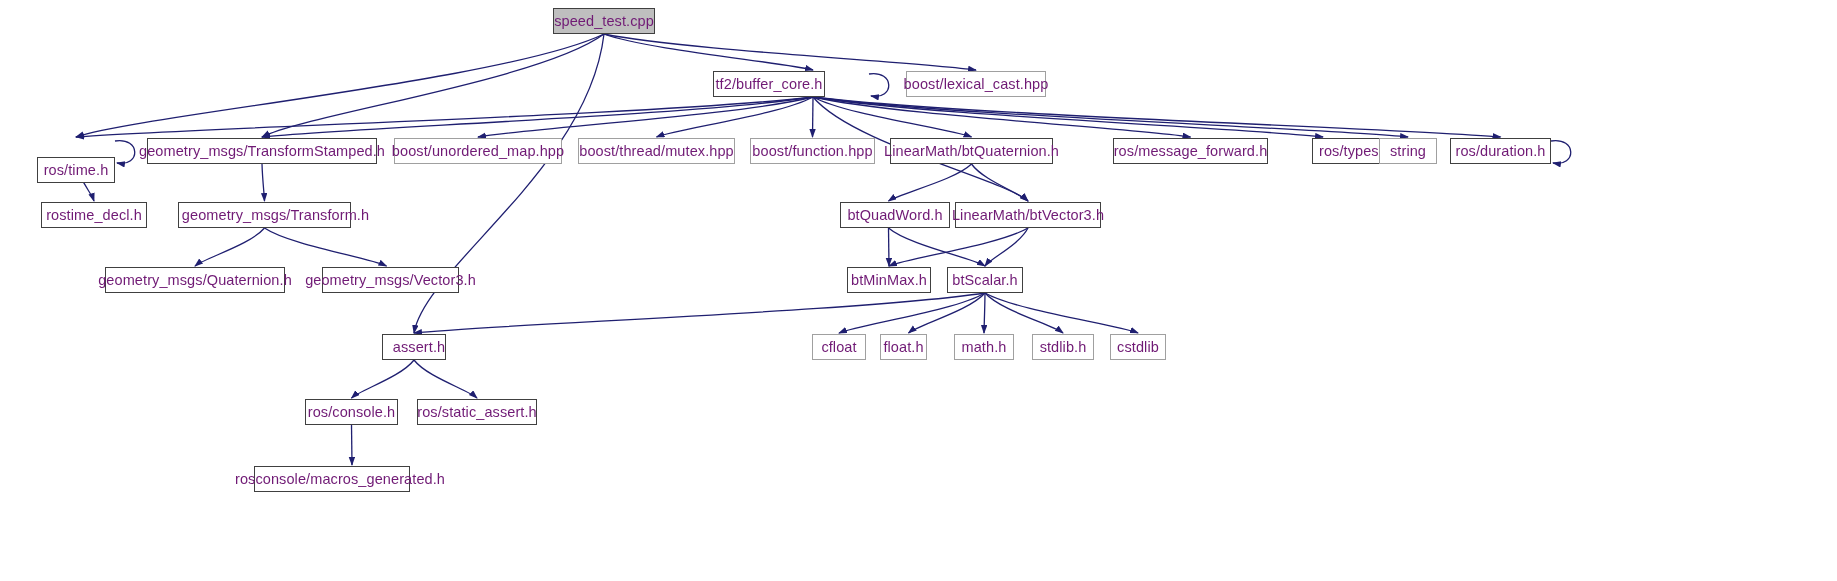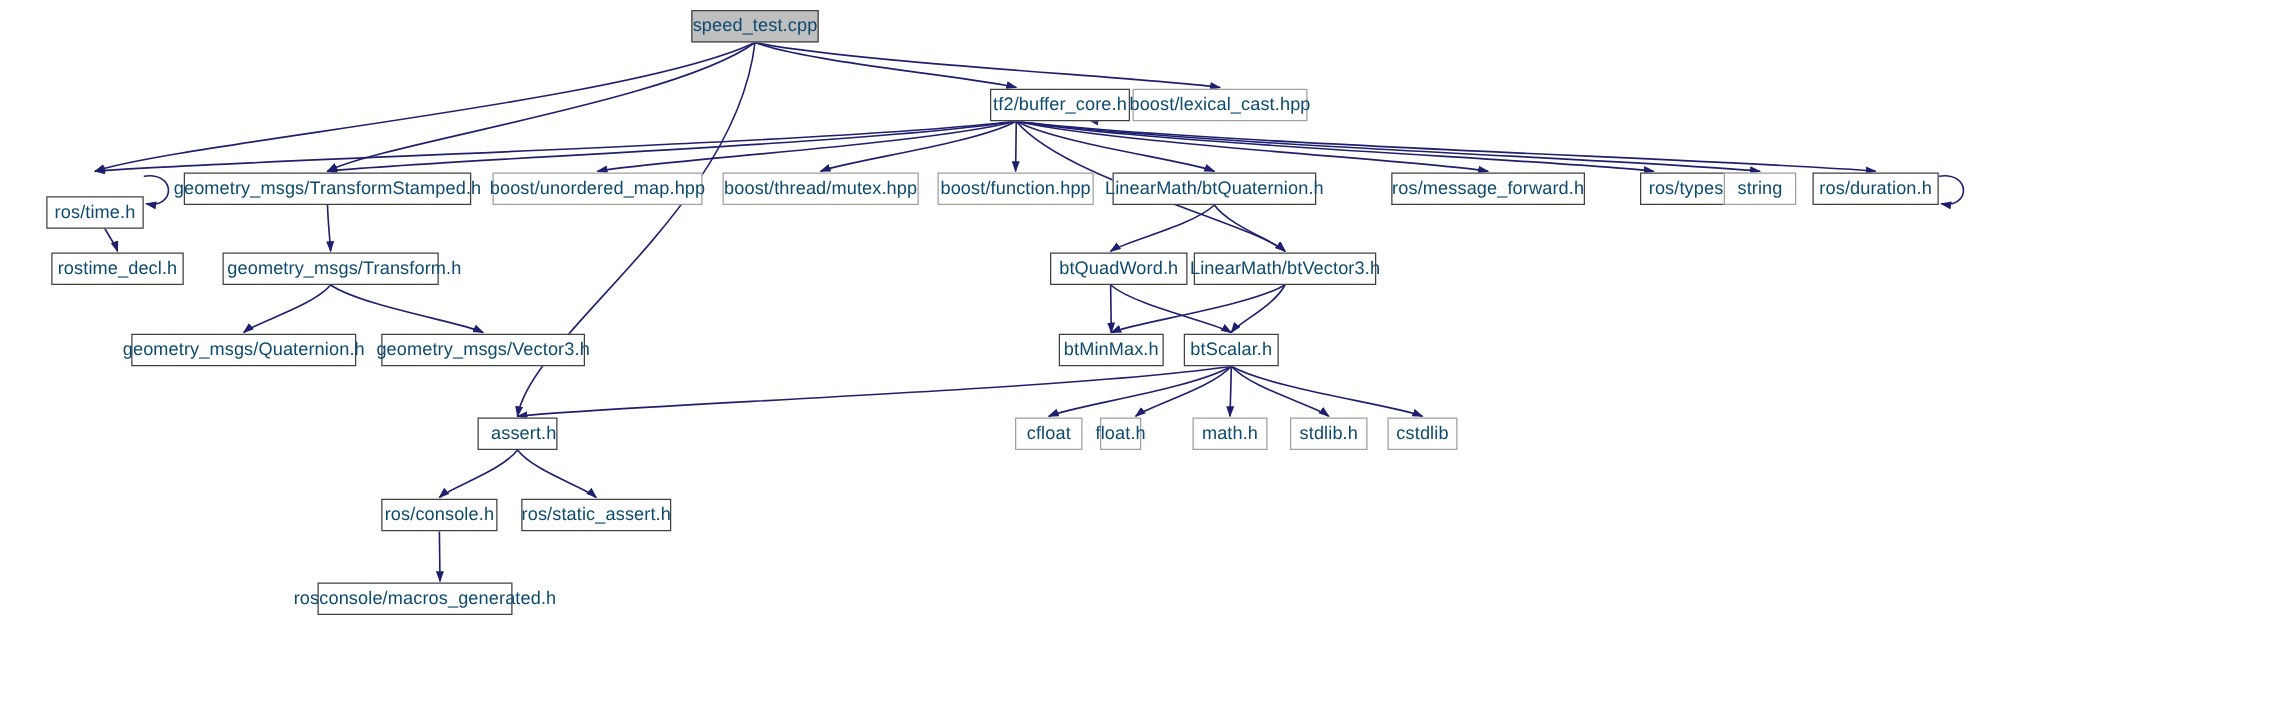--- a/index.html
+++ b/index.html
@@ -25,21 +25,21 @@
   .node {
     position: absolute;
     box-sizing: border-box;
     display: flex;
     align-items: center;
     justify-content: center;
     height: 26px;
     background: #ffffff;
     border: 1px solid #a0a0a0;
     font-size: 14.5px;
-    color: #0c4a6e;
+    color: #701a75;
     white-space: nowrap;
     padding: 0 9px;
     letter-spacing: 0.1px;
   }
   .node.strong {
     border: 1.4px solid #404040;
   }
   .node.root {
     background: #bfbfbf;
     border: 1.4px solid #404040;
@@ -93,21 +93,21 @@
         <path d="M985,293 C865.09,311 497.937,324.2 414,333" marker-end="url(#arrow)"></path>
         <path d="M414,360 C400.875,377.1 360.6875,389.64 351.5,398" marker-end="url(#arrow)"></path>
         <path d="M414,360 C427.23,377.1 467.739,389.64 477,398" marker-end="url(#arrow)"></path>
         <path d="M351.5,425 C351.605,443 351.9265,456.2 352,465" marker-end="url(#arrow)"></path>
       </g>
   </svg>
   <div id="node-layer">
       <div class="node root" style="left: 553px; top: 8px; width: 102px;">
         <span>speed_test.cpp</span>
       </div>
-      <div class="node strong" style="left: 792px; top: 71px; width: 112px;">
+      <div class="node strong" style="left: 713px; top: 71px; width: 112px;">
         <span>tf2/buffer_core.h</span>
       </div>
       <div class="node " style="left: 906px; top: 71px; width: 140px;">
         <span>boost/lexical_cast.hpp</span>
       </div>
       <div class="node strong" style="left: 37px; top: 138px; width: 78px; margin-top: 19px;">
         <span>ros/time.h</span>
       </div>
       <div class="node strong" style="left: 147px; top: 138px; width: 230px;">
         <span>geometry_msgs/TransformStamped.h</span>
@@ -144,33 +144,33 @@
       </div>
       <div class="node strong" style="left: 840px; top: 202px; width: 110px;">
         <span>btQuadWord.h</span>
       </div>
       <div class="node strong" style="left: 955px; top: 202px; width: 146px;">
         <span>LinearMath/btVector3.h</span>
       </div>
       <div class="node strong" style="left: 105px; top: 267px; width: 180px;">
         <span>geometry_msgs/Quaternion.h</span>
       </div>
-      <div class="node strong" style="left: 305px; top: 267px; width: 163px;">
+      <div class="node strong" style="left: 322px; top: 267px; width: 137px;">
         <span>geometry_msgs/Vector3.h</span>
       </div>
       <div class="node strong" style="left: 847px; top: 267px; width: 84px;">
         <span>btMinMax.h</span>
       </div>
       <div class="node strong" style="left: 947px; top: 267px; width: 76px;">
         <span>btScalar.h</span>
       </div>
       <div class="node " style="left: 812px; top: 334px; width: 54px;">
         <span>cfloat</span>
       </div>
-      <div class="node " style="left: 880px; top: 334px; width: 33px;">
+      <div class="node " style="left: 880px; top: 334px; width: 47px;">
         <span>float.h</span>
       </div>
       <div class="node " style="left: 954px; top: 334px; width: 60px;">
         <span>math.h</span>
       </div>
       <div class="node " style="left: 1032px; top: 334px; width: 62px;">
         <span>stdlib.h</span>
       </div>
       <div class="node " style="left: 1110px; top: 334px; width: 56px;">
         <span>cstdlib</span>

